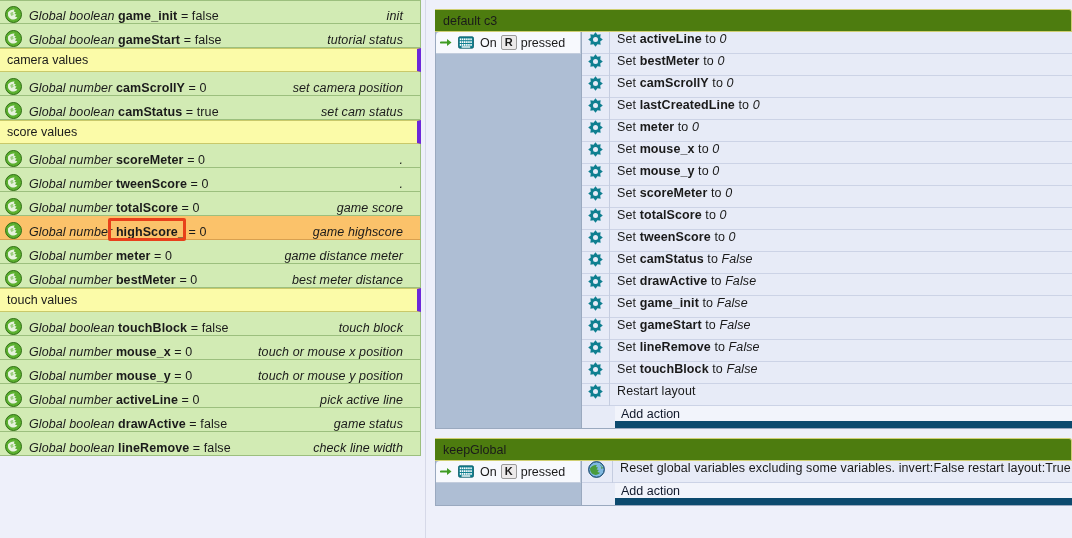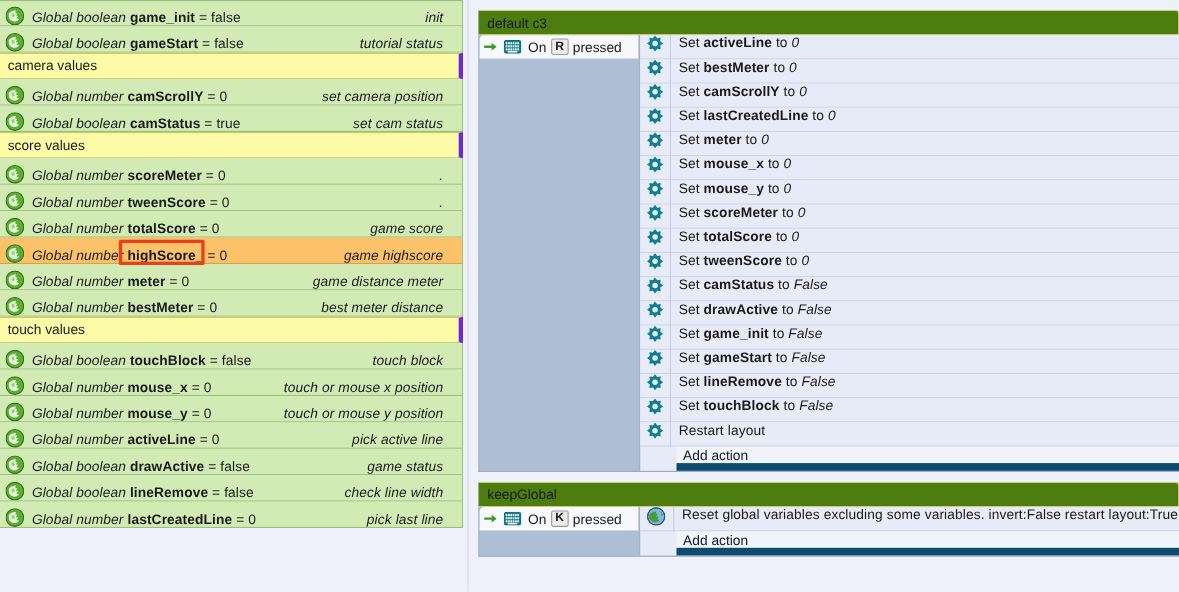--- a/index.html
+++ b/index.html
@@ -400,29 +400,20 @@
       <span class="var-desc">game status</span>
     </div>
     <div class="var-row">
       <svg class="globe-icon" viewBox="0 0 17 17">
         <circle cx="8.5" cy="8.5" r="8" fill="#5cb030" stroke="#2f6e14" stroke-width="1"></circle>
         <path d="M3 6.5 C4.6 4.4 7 3.3 9.6 3.6 L8.8 5.6 L10.8 6.2 L9.4 8 L11.6 8.6 L10 10.6 L12.4 11.4 C10.9 13.2 8.4 14 6.2 13.2 C4 12.4 2.7 10.2 3 8 Z" fill="#f2f7ec" opacity="0.92"></path>
         <path d="M5.2 7.2 C6.2 6.2 7.4 5.9 8.4 6.2 L7.6 7.6 L9 8.1 L7.9 9.3 L6.2 9.9 Z" fill="#5cb030" opacity="0.55"></path>
       </svg>
       <span class="var-text"><span class="kw">Global boolean </span><span class="vname">lineRemove</span><span class="eqv"> = false</span></span>
       <span class="var-desc">check line width</span>
-    </div>
-    <div class="var-row">
-      <svg class="globe-icon" viewBox="0 0 17 17">
-        <circle cx="8.5" cy="8.5" r="8" fill="#5cb030" stroke="#2f6e14" stroke-width="1"></circle>
-        <path d="M3 6.5 C4.6 4.4 7 3.3 9.6 3.6 L8.8 5.6 L10.8 6.2 L9.4 8 L11.6 8.6 L10 10.6 L12.4 11.4 C10.9 13.2 8.4 14 6.2 13.2 C4 12.4 2.7 10.2 3 8 Z" fill="#f2f7ec" opacity="0.92"></path>
-        <path d="M5.2 7.2 C6.2 6.2 7.4 5.9 8.4 6.2 L7.6 7.6 L9 8.1 L7.9 9.3 L6.2 9.9 Z" fill="#5cb030" opacity="0.55"></path>
-      </svg>
-      <span class="var-text"><span class="kw">Global number </span><span class="vname">lastCreatedLine</span><span class="eqv"> = 0</span></span>
-      <span class="var-desc">pick last line</span>
     </div>
     <div class="redbox" style="left: 108px; top: 218px; width: 78px; height: 23px; border-color: rgb(232, 64, 26);"></div>
   </div>
 
 <div id="panel-divider"></div>
 
 <div id="right-panel">
     <div class="gap-8"></div>
     <div class="event-group">
       <div class="group-title">default c3</div>

